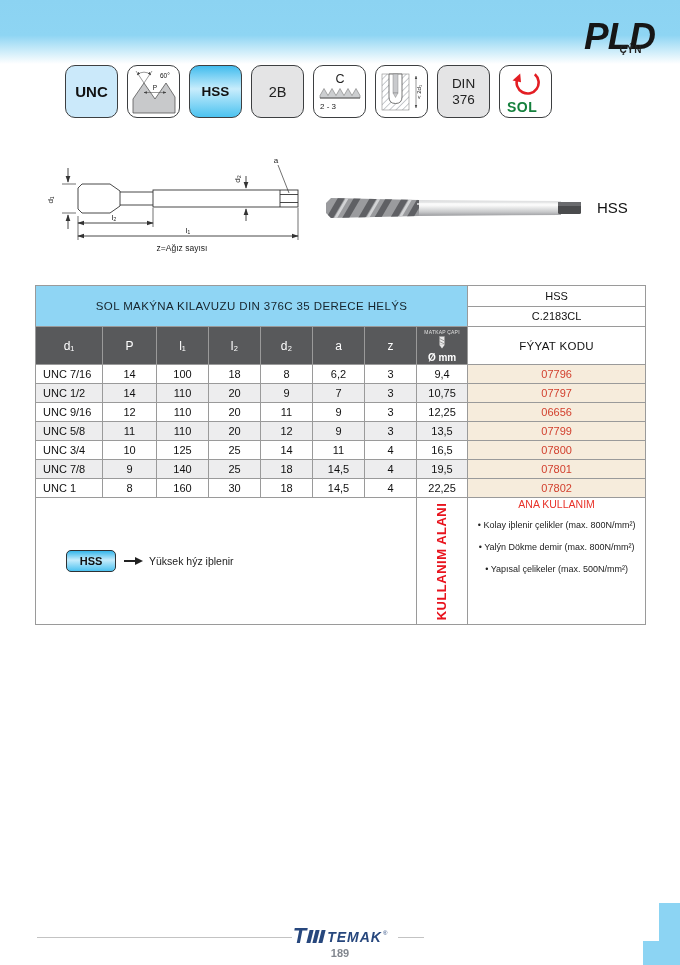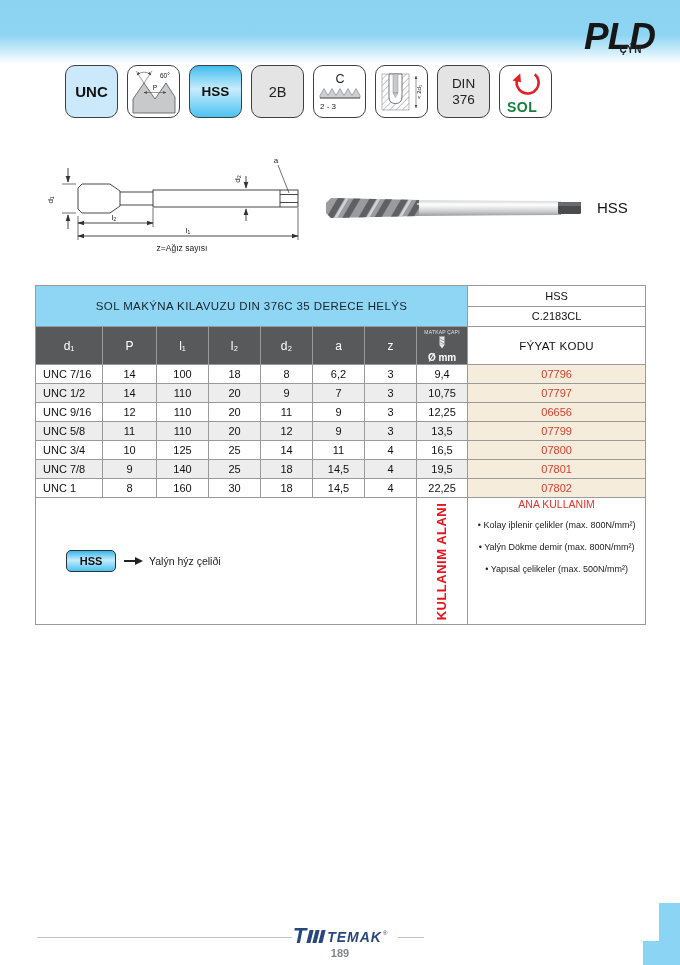--- a/index.html
+++ b/index.html
@@ -366,21 +366,21 @@
       <td>22,25</td>
       <td class="c-price">07802</td>
     </tr>
       </tbody>
     <tbody>
       <tr>
         <td colspan="7" class="u-left">
           <div class="hss-line">
             <span class="hss-chip">HSS</span>
             <span class="hss-arrow"></span>
-            <span class="hss-desc">Yalýn hýz çeliði</span>
+            <span class="hss-desc">Yüksek hýz iþlenir</span>
           </div>
         </td>
         <td class="u-vert">
           <div class="vert-wrap">
             <span class="vert-text">KULLANIM ALANI</span>
           </div>
         </td>
         <td class="u-right">
           <div class="ana-title">ANA KULLANIM</div>
           <div class="bullet">Kolay iþlenir çelikler (max. 800N/mm²)</div>

